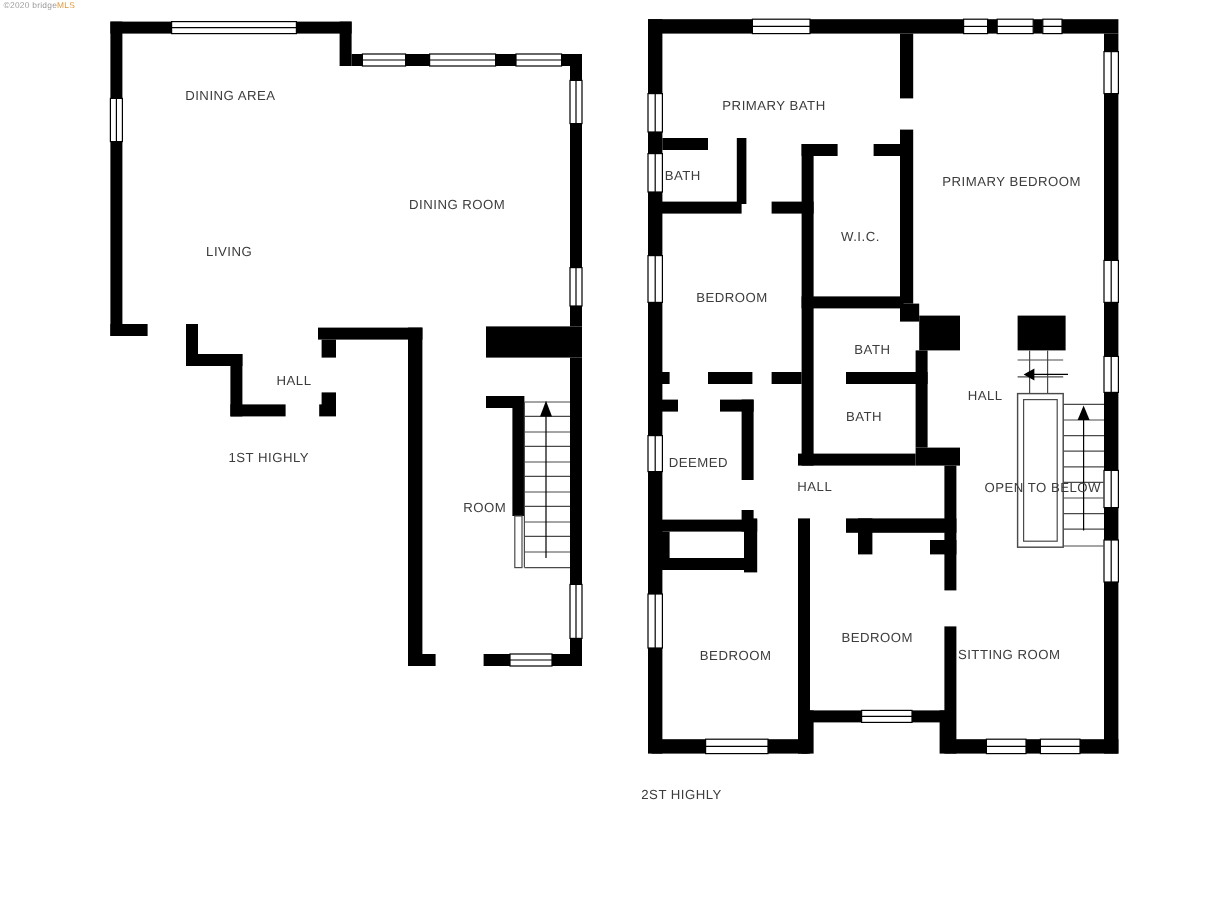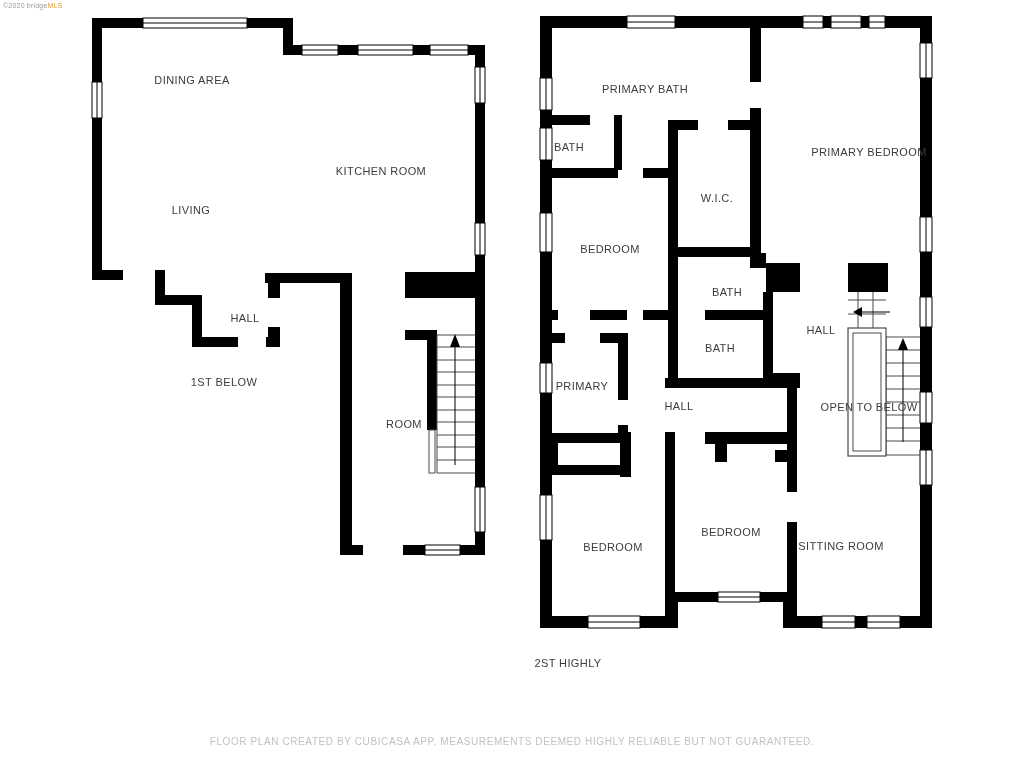--- a/index.html
+++ b/index.html
@@ -236,37 +236,36 @@
       <line x1="903" y1="442" x2="903" y2="348" stroke="#000000" stroke-width="1"></line>
       <polygon points="898,350 908,350 903,338" fill="#000000"></polygon>
     </g>
   </svg>
 
   <div id="watermark">
     <span>©2020 bridge</span><span class="wm-accent">MLS</span>
   </div>
 
   <div class="room-label" style="left:192px;top:80px">DINING AREA</div>
-  <div class="room-label" style="left:381px;top:171px">KITCHEN ROOM</div>
+  <div class="room-label" style="left:381px;top:171px">DINING ROOM</div>
   <div class="room-label" style="left:191px;top:210px">LIVING</div>
   <div class="room-label" style="left:245px;top:318px">HALL</div>
   <div class="room-label" style="left:404px;top:424px">ROOM</div>
-  <div class="floor-title" style="left:224px;top:382px">1ST BELOW</div>
+  <div class="floor-title" style="left:224px;top:382px">1ST HIGHLY</div>
 
   <div class="room-label" style="left:645px;top:89px">PRIMARY BATH</div>
   <div class="room-label" style="left:569px;top:147px">BATH</div>
-  <div class="room-label" style="left:869px;top:152px">PRIMARY BEDROOM</div>
+  <div class="room-label" style="left:843px;top:152px">PRIMARY BEDROOM</div>
   <div class="room-label" style="left:717px;top:198px">W.I.C.</div>
   <div class="room-label" style="left:610px;top:249px">BEDROOM</div>
   <div class="room-label" style="left:727px;top:292px">BATH</div>
   <div class="room-label" style="left:821px;top:330px">HALL</div>
   <div class="room-label" style="left:720px;top:348px">BATH</div>
-  <div class="room-label" style="left:582px;top:386px">PRIMARY</div>
+  <div class="room-label" style="left:582px;top:386px">DEEMED</div>
   <div class="room-label" style="left:679px;top:406px">HALL</div>
   <div class="room-label" style="left:869px;top:407px">OPEN TO BELOW</div>
   <div class="room-label" style="left:731px;top:532px">BEDROOM</div>
   <div class="room-label" style="left:613px;top:547px">BEDROOM</div>
   <div class="room-label" style="left:841px;top:546px">SITTING ROOM</div>
   <div class="floor-title" style="left:568px;top:663px">2ST HIGHLY</div>
 
-  <div id="disclaimer">FLOOR PLAN CREATED BY CUBICASA APP. MEASUREMENTS DEEMED HIGHLY RELIABLE BUT NOT GUARANTEED.</div>
 
 </div>
 
 </body></html>

